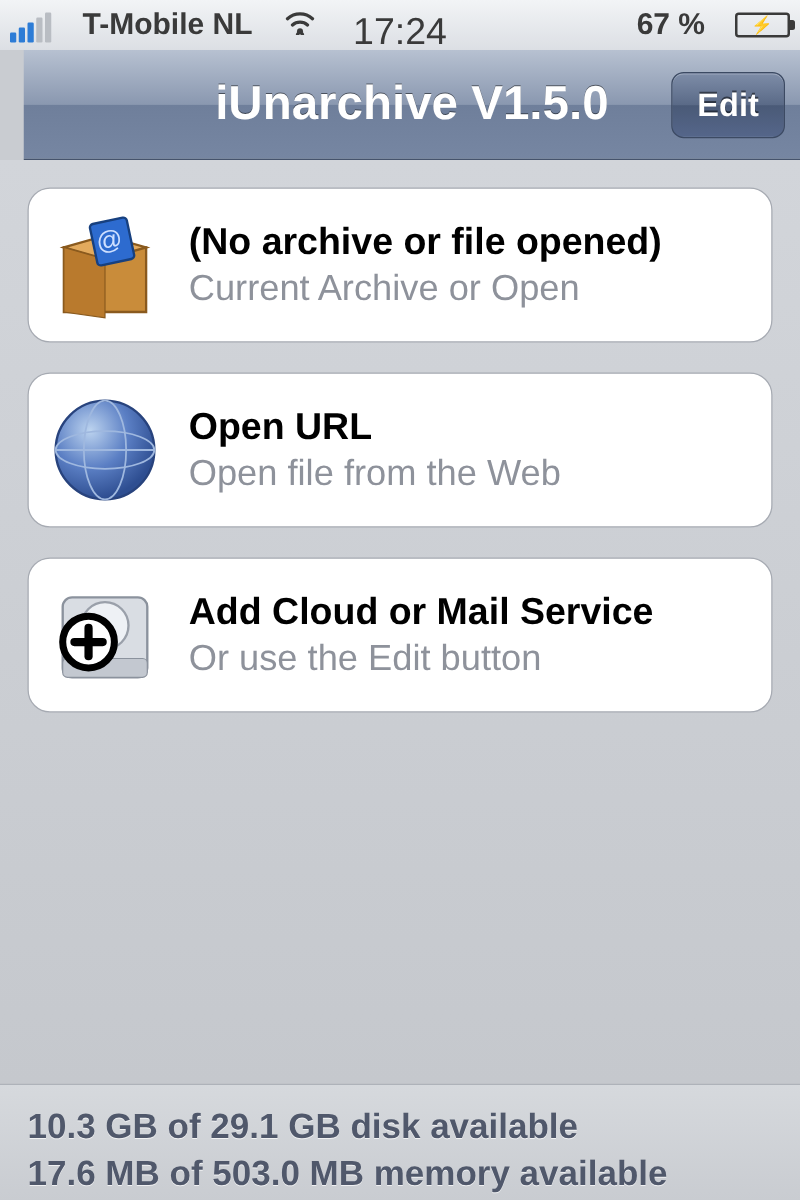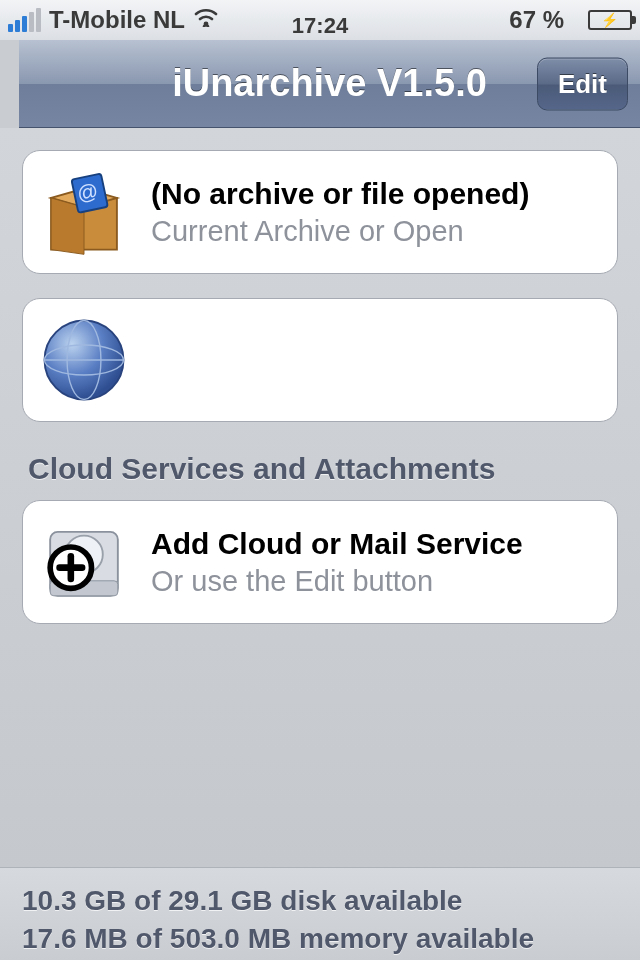--- a/index.html
+++ b/index.html
@@ -15,22 +15,22 @@
   .status-bar {
     height: 40px;
     background: linear-gradient(to bottom, #f2f4f6 0%, #dcdfe4 100%);
     display: flex;
     align-items: center;
     padding: 0 8px;
     font-size: 24px;
     font-weight: 600;
     color: #3a3a3a;
   }
-  .status-left { display: flex; align-items: center; gap: 8px; flex: 1; }
-  .status-center { flex: 0; font-weight: bold; font-size: 22px; margin-top: 12px; }
+  .status-left { display: flex; align-items: flex-end; gap: 25px; flex: 1; }
+  .status-center { flex: 0; font-weight: normal; font-size: 30px; margin-top: 12px; }
   .status-right { display: flex; align-items: center; gap: 24px; flex: 1; justify-content: flex-end; }
   .signal-bars { display: inline-flex; align-items: flex-end; gap: 2px; }
   .signal-bars span { width: 5px; background: #2d7cd6; display: inline-block; border-radius: 1px; }
   .signal-bars span:nth-child(1){height:8px} .signal-bars span:nth-child(2){height:12px}
   .signal-bars span:nth-child(3){height:16px} .signal-bars span:nth-child(4){height:20px; background:#b9bdc3}
   .signal-bars span:nth-child(5){height:24px; background:#b9bdc3}
   .wifi-icon { color:#3a3a3a; font-size:22px; }
   .battery { display:inline-flex; align-items:center; }
   .battery-shell { width:44px; height:20px; border:2px solid #3a3a3a; border-radius:3px; position:relative; }
   .battery-shell::after { content:""; position:absolute; right:-6px; top:4px; width:4px; height:8px; background:#3a3a3a; border-radius:0 2px 2px 0;}
@@ -192,23 +192,26 @@
             <stop offset="55%" stop-color="#5b7fc4"></stop>
             <stop offset="100%" stop-color="#2e4e91"></stop>
           </radialGradient>
         </defs>
         <circle cx="50" cy="50" r="42" fill="url(#g1)" stroke="#28437d" stroke-width="2"></circle>
         <ellipse cx="50" cy="50" rx="42" ry="16" fill="none" stroke="#9fb8df" stroke-width="1.5"></ellipse>
         <ellipse cx="50" cy="50" rx="18" ry="42" fill="none" stroke="#9fb8df" stroke-width="1.5"></ellipse>
         <line x1="8" y1="50" x2="92" y2="50" stroke="#9fb8df" stroke-width="1.5"></line>
       </svg>
     </div>
-  </div>
-
-  <div class="section-header">Cloud Services and Attachments</div>
+    <div class="cell-text">
+      <div class="cell-title">Open URL</div>
+      <div class="cell-sub">Open file from the Web</div>
+    </div>
+  </div>
+
 
   <div class="cell">
     <div class="cell-icon">
       <svg viewBox="0 0 100 100">
         <rect x="14" y="18" width="72" height="68" rx="8" fill="#d9dde3" stroke="#8b929d" stroke-width="2"></rect>
         <circle cx="50" cy="42" r="20" fill="#eef1f5" stroke="#9aa0aa" stroke-width="2"></circle>
         <circle cx="50" cy="42" r="4" fill="#9aa0aa"></circle>
         <rect x="14" y="70" width="72" height="16" rx="4" fill="#c3c8d0" stroke="#8b929d" stroke-width="1"></rect>
         <circle cx="36" cy="56" r="22" fill="#fff" stroke="#000" stroke-width="6"></circle>
         <line x1="36" y1="44" x2="36" y2="68" stroke="#000" stroke-width="7" stroke-linecap="round"></line>

